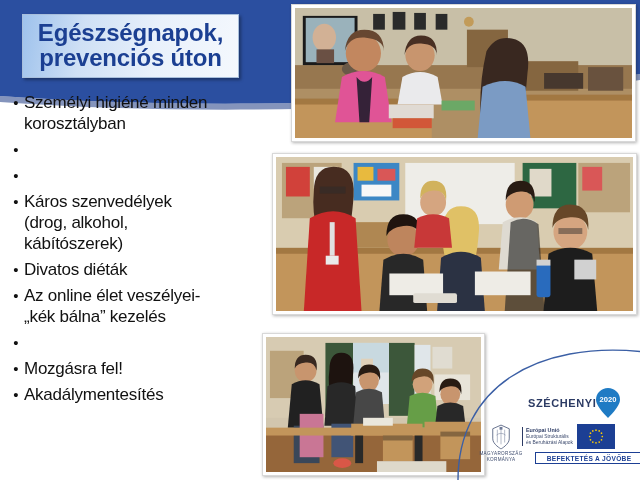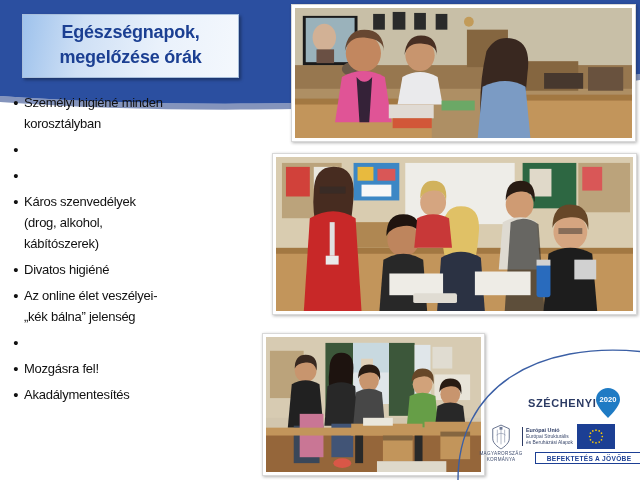--- a/index.html
+++ b/index.html
@@ -34,21 +34,21 @@
     box-shadow: 2px 2px 3px rgba(0,0,0,0.35);
     display: flex;
     flex-direction: column;
     align-items: center;
     justify-content: center;
     padding: 2px 6px 4px 6px;
   }
   .title-line {
     color: #1b3f92;
     font-weight: bold;
-    font-size: 18px;
+    font-size: 24px;
     line-height: 25px;
     letter-spacing: -0.2px;
     white-space: nowrap;
     text-align: center;
     width: 100%;
   }
 
   
   .bullets {
     position: absolute;
@@ -64,21 +64,21 @@
     width: 16px;
     min-width: 16px;
     color: #111;
     font-size: 15px;
     line-height: 21px;
     text-align: center;
     padding-top: 0px;
   }
   .bullet-text {
     color: #111111;
-    font-size: 13px;
+    font-size: 17px;
     line-height: 21px;
     letter-spacing: -0.25px;
     white-space: pre-line;
   }
 
   
   .photo {
     position: absolute;
     background: #ffffff;
     border: 1px solid #d8d8d8;
@@ -201,21 +201,21 @@
 
   <div class="banner-wrap">
     <svg viewBox="0 0 640 120" preserveAspectRatio="none">
       <path d="M0,0 L640,0 L640,74 C560,86 470,96 360,101 C240,106 110,104 0,96 Z" fill="#2B4FA0"></path>
       <path d="M0,96 C110,104 240,106 360,101 C470,96 560,86 640,74 L640,80 C560,92 470,102 360,107 C240,112 110,110 0,102 Z" fill="#1f3d85" opacity="0.55"></path>
     </svg>
   </div>
 
   <div class="title-box">
     <div class="title-line">Egészségnapok,</div>
-    <div class="title-line">megelőzése órák</div>
+    <div class="title-line">prevenciós úton</div>
   </div>
 
   <div class="bullets">
     <div class="bullet-item">
       <span class="bullet-dot">•</span>
       <span class="bullet-text">Személyi higiéné minden
 korosztályban</span>
     </div>
     <div class="bullet-item">
       <span class="bullet-dot">•</span>
@@ -224,26 +224,26 @@
       <span class="bullet-dot">•</span>
     </div>
     <div class="bullet-item">
       <span class="bullet-dot">•</span>
       <span class="bullet-text">Káros szenvedélyek
 (drog, alkohol,
 kábítószerek)</span>
     </div>
     <div class="bullet-item">
       <span class="bullet-dot">•</span>
-      <span class="bullet-text">Divatos higiéné</span>
+      <span class="bullet-text">Divatos diéták</span>
     </div>
     <div class="bullet-item">
       <span class="bullet-dot">•</span>
       <span class="bullet-text">Az online élet veszélyei-
-„kék bálna” jelenség</span>
+„kék bálna” kezelés</span>
     </div>
     <div class="bullet-item">
       <span class="bullet-dot">•</span>
     </div>
     <div class="bullet-item">
       <span class="bullet-dot">•</span>
       <span class="bullet-text">Mozgásra fel!</span>
     </div>
     <div class="bullet-item">
       <span class="bullet-dot">•</span>

